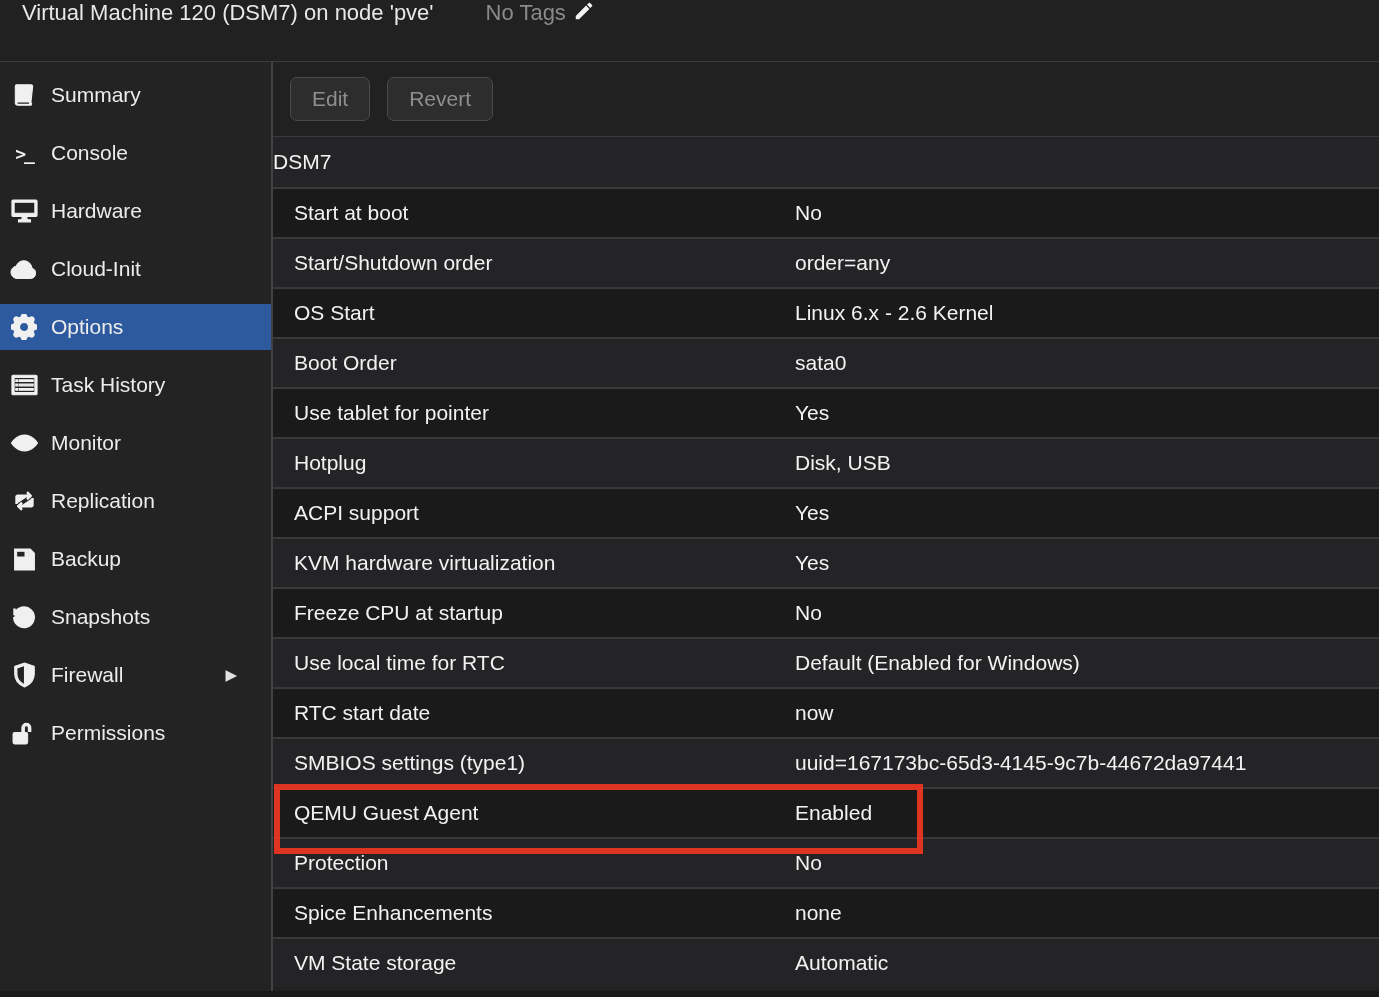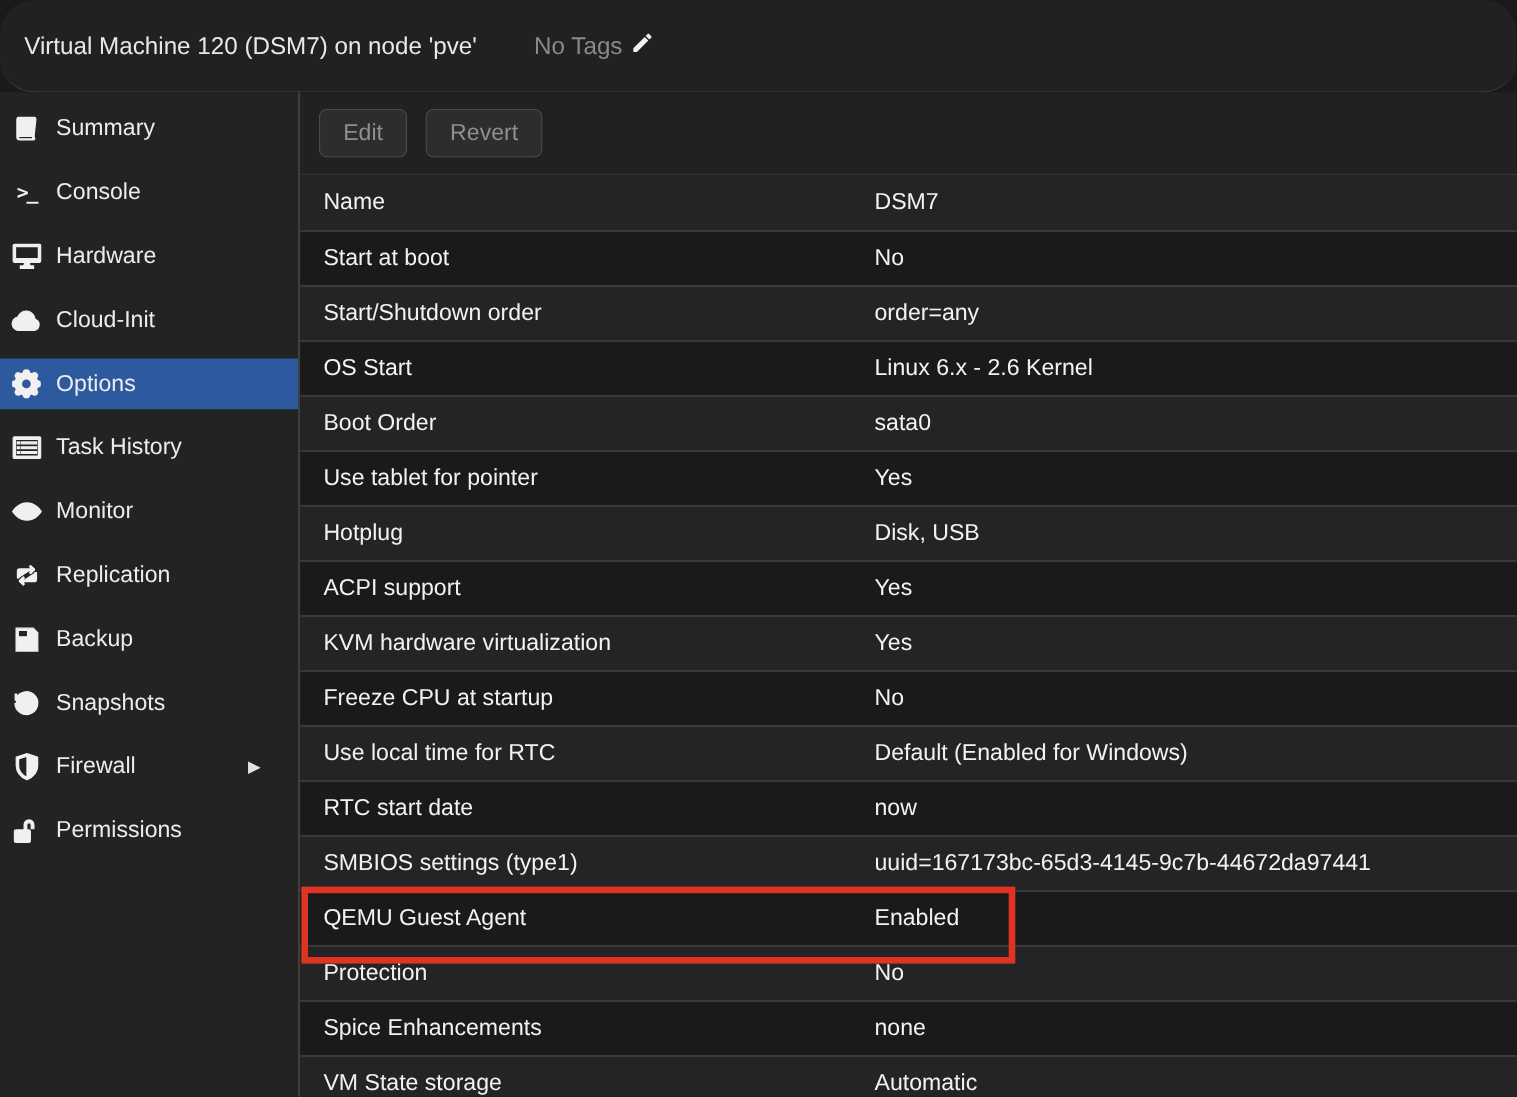--- a/index.html
+++ b/index.html
@@ -6,27 +6,26 @@
   html, body {
     width: 1379px; height: 997px;
     overflow: hidden;
     background: #1a1a1b;
     font-family: "Liberation Sans", sans-serif;
     -webkit-font-smoothing: antialiased;
   }
 
   
   .header {
-    height: 84px;
+    height: 62px;
     background: #212122;
     border-bottom: 1px solid #3c3c3d;
     display: flex;
-    align-items: center;
+    align-items: flex-start;
     padding-left: 22px;
-    border-radius: 31px;
   }
   .vm-title {
     color: #e8e8e8;
     font-size: 22px;
   }
   .tags-area {
     display: flex;
     align-items: center;
     margin-left: 52px;
     cursor: pointer;
@@ -295,21 +294,20 @@
   <button class="tb-button" disabled="">
     <span>Edit</span>
   </button>
 
   <button class="tb-button" disabled="">
     <span>Revert</span>
   </button>
 </div>
     <div class="opt-table" id="rows">
   <div class="opt-row light">
-    <span class="opt-name">Name</span>
     <span class="opt-value">DSM7</span>
   </div>
 
   <div class="opt-row dark">
     <span class="opt-name">Start at boot</span>
     <span class="opt-value">No</span>
   </div>
 
   <div class="opt-row light">
     <span class="opt-name">Start/Shutdown order</span>

